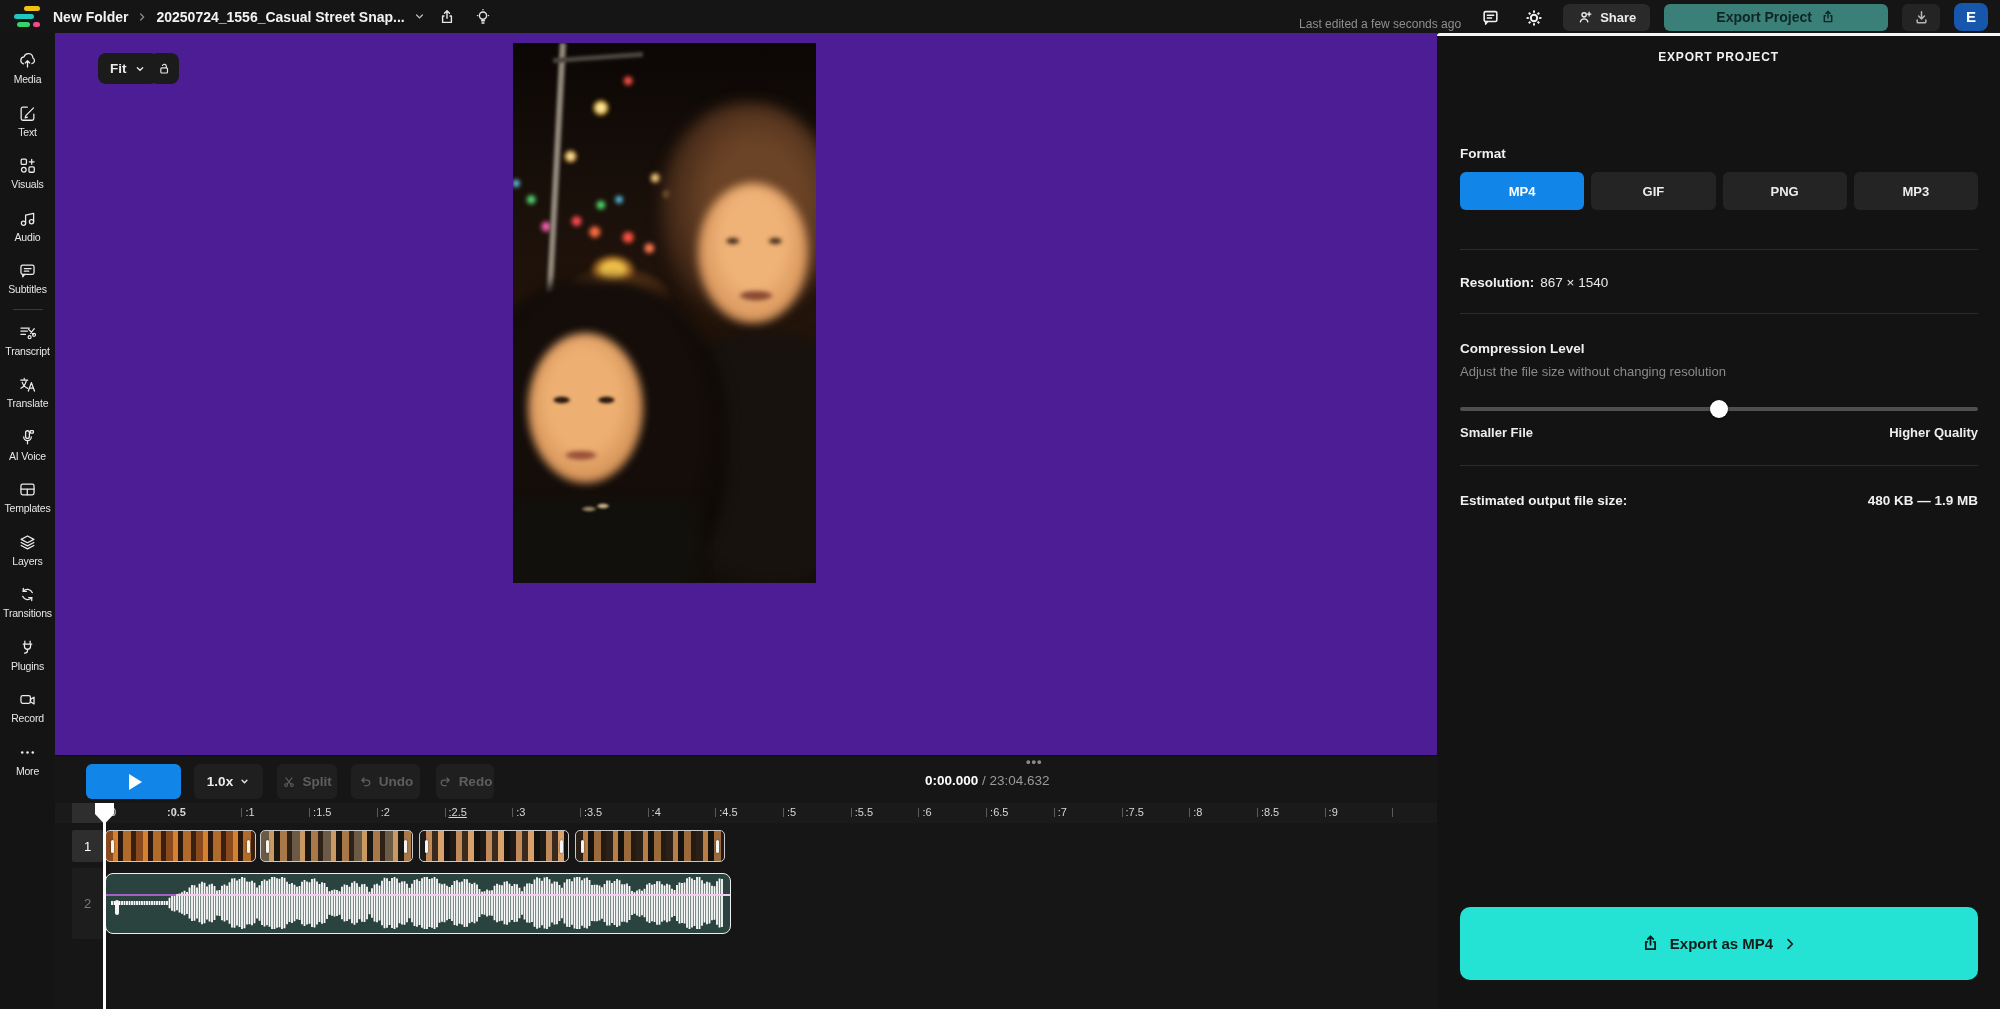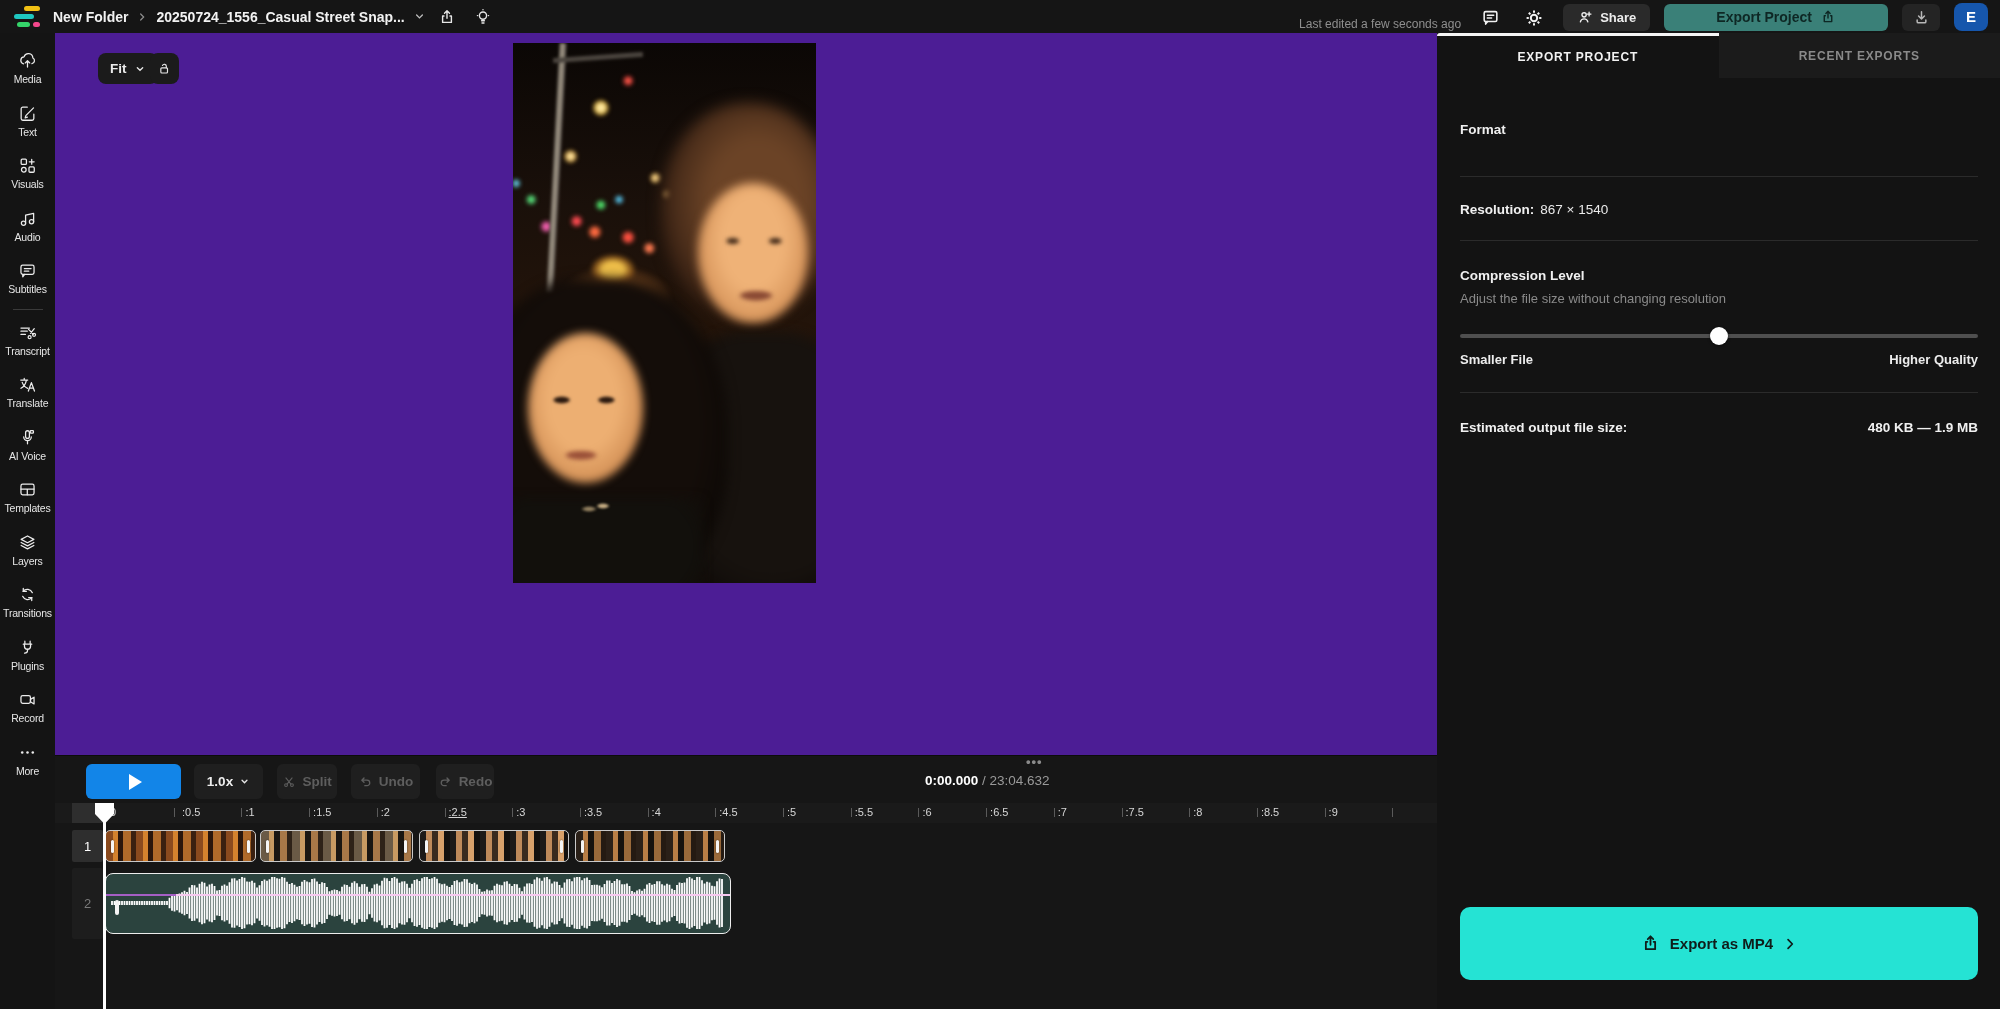--- a/index.html
+++ b/index.html
@@ -75,21 +75,21 @@
   .v-neck { left:55px; top:448px; width:70px; height:30px; background:radial-gradient(ellipse at 50% 50%, rgba(240,210,160,.8) 0 8%, transparent 14%),radial-gradient(ellipse at 30% 60%, rgba(230,200,150,.6) 0 6%, transparent 12%); filter:blur(1px); }
 
   
   .panel { position:absolute; left:1437px; top:33px; width:563px; height:976px; background:#131313; z-index:35; }
   .tabs { position:absolute; left:0; top:0; width:100%; height:45px; display:flex; }
   .tab { flex:1; display:flex; align-items:center; justify-content:center; font-size:12px; font-weight:700; letter-spacing:.8px; cursor:pointer; }
   .tab.active { background:#131313; color:#F2F2F2; border-top:3px solid #F5F5F5; border-radius:3px 0 0 0; }
   .tab.inactive { background:#1B1B1B; color:#8A8A8A; }
   .panel-body { position:absolute; left:23px; right:22px; top:45px; }
   .sec-label { font-size:13.5px; font-weight:700; color:#F0F0F0; }
-  .fmt-label { margin-top:44px; }
+  .fmt-label { margin-top:68px; }
   .opt-row { display:flex; gap:7px; margin-top:11px; }
   .opt-btn { flex:1; height:38px; background:#242424; border-radius:6px; display:flex; align-items:center; justify-content:center; font-size:13px; font-weight:700; color:#EDEDED; cursor:pointer; }
   .opt-btn.active { background:var(--accent,#1285E8); color:#fff; }
   .res-row .opt-btn { height:40px; }
   .hr { height:1px; background:#2B2B2B; }
   .hr1 { margin-top:39px; }
   .hr2 { margin-top:23px; }
   .hr3 { margin-top:25px; }
   .res-label { margin-top:25px; }
   .res-label .val { font-weight:400; color:#EAEAEA; margin-left:6px; }
@@ -358,24 +358,29 @@
       <div class="v-wom-eyes"></div>
       <div class="v-wom-mouth"></div>
       <div class="v-wom-body"></div>
       <div class="v-neck"></div>
     </div>
   </main>
 
   <aside class="panel">
     <div class="tabs">
       <div class="tab active">EXPORT PROJECT</div>
-      <div class="tab inactive">RECENT EXPORTS</div>
     </div>
     <div class="panel-body">
       <div class="sec-label fmt-label">Format</div>
+      <div class="opt-row" id="format-row">
+          <div class="opt-btn active">MP4</div>
+          <div class="opt-btn">GIF</div>
+          <div class="opt-btn">PNG</div>
+          <div class="opt-btn">MP3</div>
+        </div>
       <div class="hr hr1"></div>
       <div class="sec-label res-label">
         <span>Resolution:</span><span class="val">867 × 1540</span>
       </div>
       <div class="hr hr2"></div>
       <div class="sec-label comp-label">Compression Level</div>
       <div class="comp-desc">Adjust the file size without changing resolution</div>
       <div class="slider">
         <div class="track"></div>
         <div class="thumb" id="slider-thumb" style="left: calc(50% - 9px);"></div>
@@ -436,21 +441,21 @@
       <div class="tl-time">
         <span class="cur">0:00.000</span><span> / </span><span>23:04.632</span>
       </div>
     </div>
 
     <div class="ruler" id="ruler">
         <div class="cell"></div>
         <div class="tick" style="left: 51px;"></div>
         <div class="tick-lbl" style="left: 55px;">0</div>
         <div class="tick" style="left: 118.7px;"></div>
-        <div class="tick-lbl" style="left: 127px;">:0.5</div>
+        <div class="tick-lbl" style="left: 112px; font-weight: bold;">:0.5</div>
         <div class="tick" style="left: 186.4px;"></div>
         <div class="tick-lbl" style="left: 190.4px;">:1</div>
         <div class="tick" style="left: 254.1px;"></div>
         <div class="tick-lbl" style="left: 258.1px;">:1.5</div>
         <div class="tick" style="left: 321.8px;"></div>
         <div class="tick-lbl" style="left: 325.8px;">:2</div>
         <div class="tick" style="left: 389.5px;"></div>
         <div class="tick-lbl" style="left: 393.5px; text-decoration: underline;">:2.5</div>
         <div class="tick" style="left: 457.2px;"></div>
         <div class="tick-lbl" style="left: 461.2px;">:3</div>

